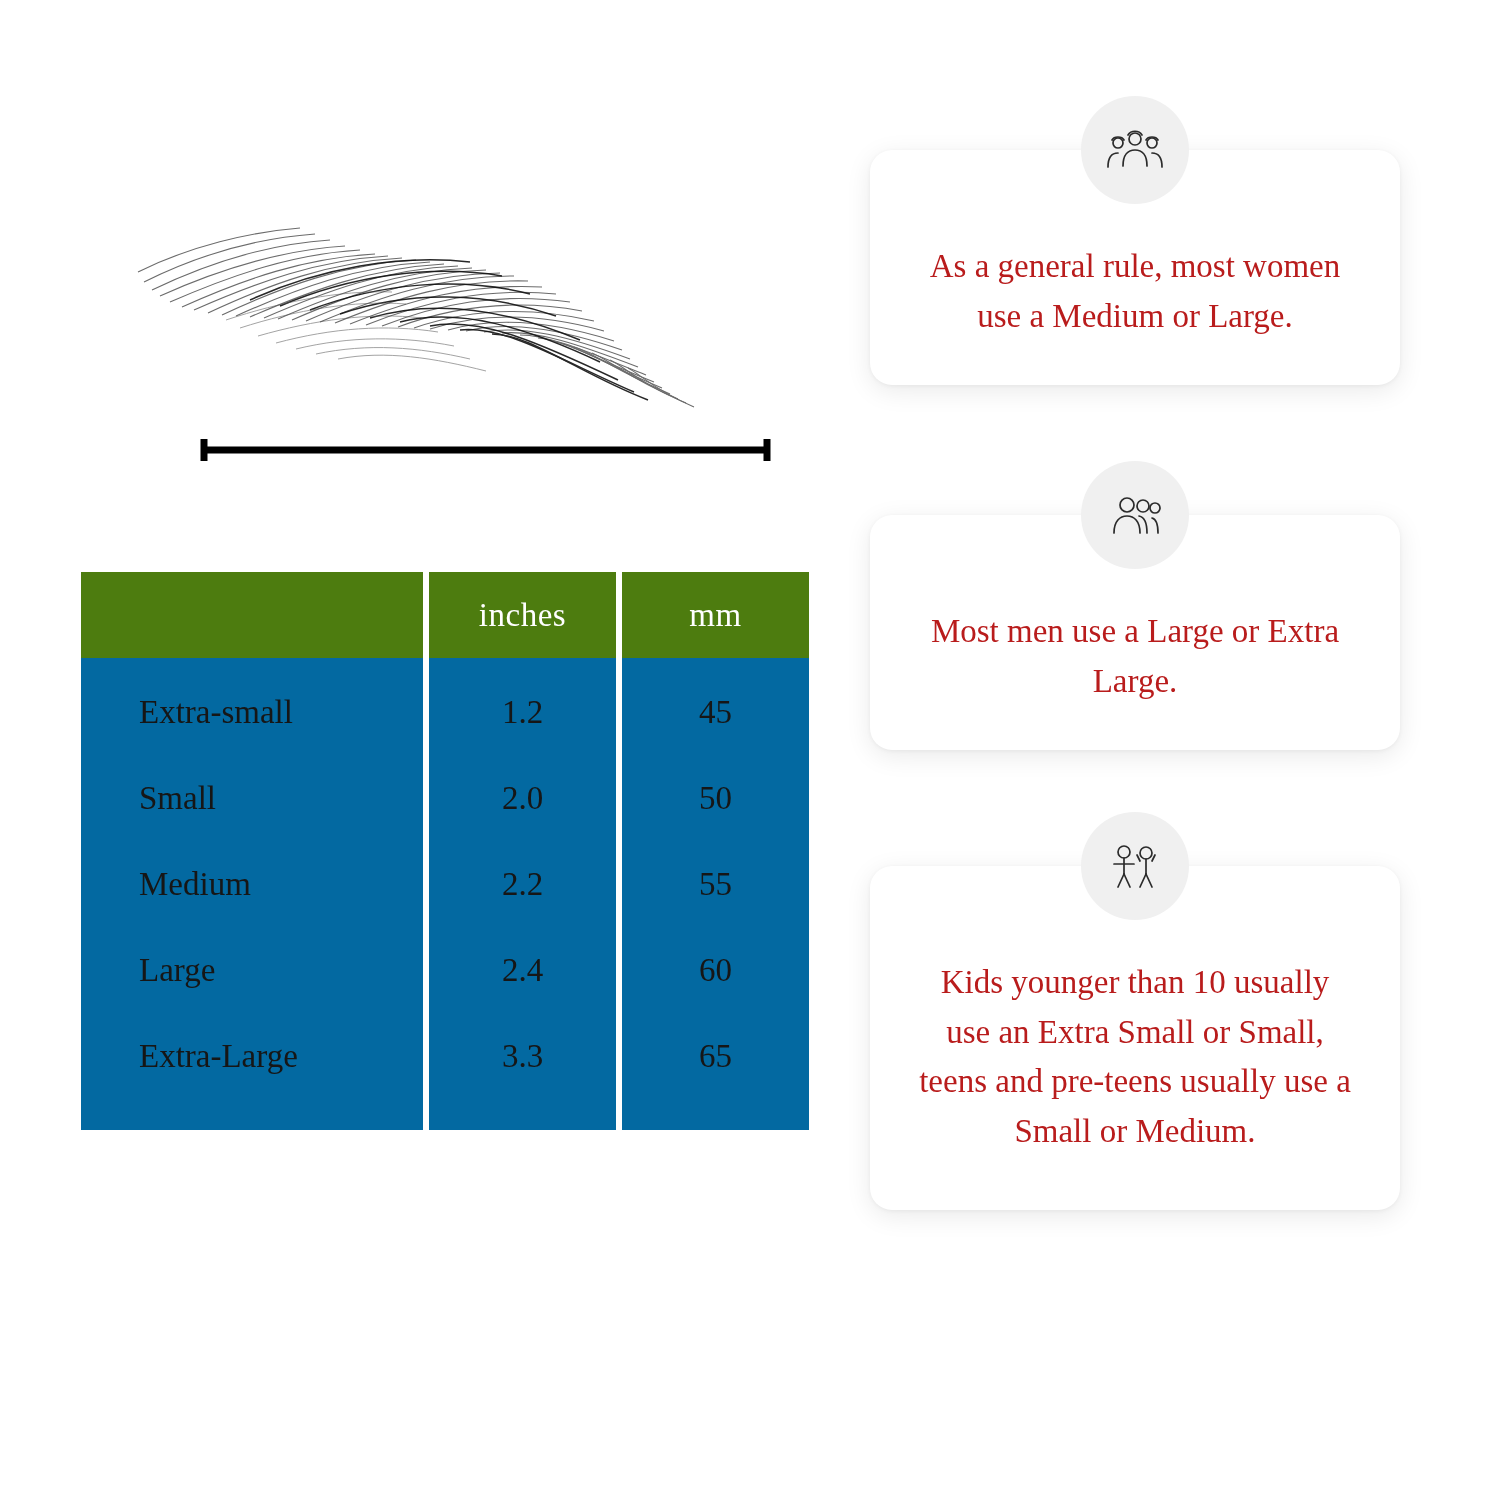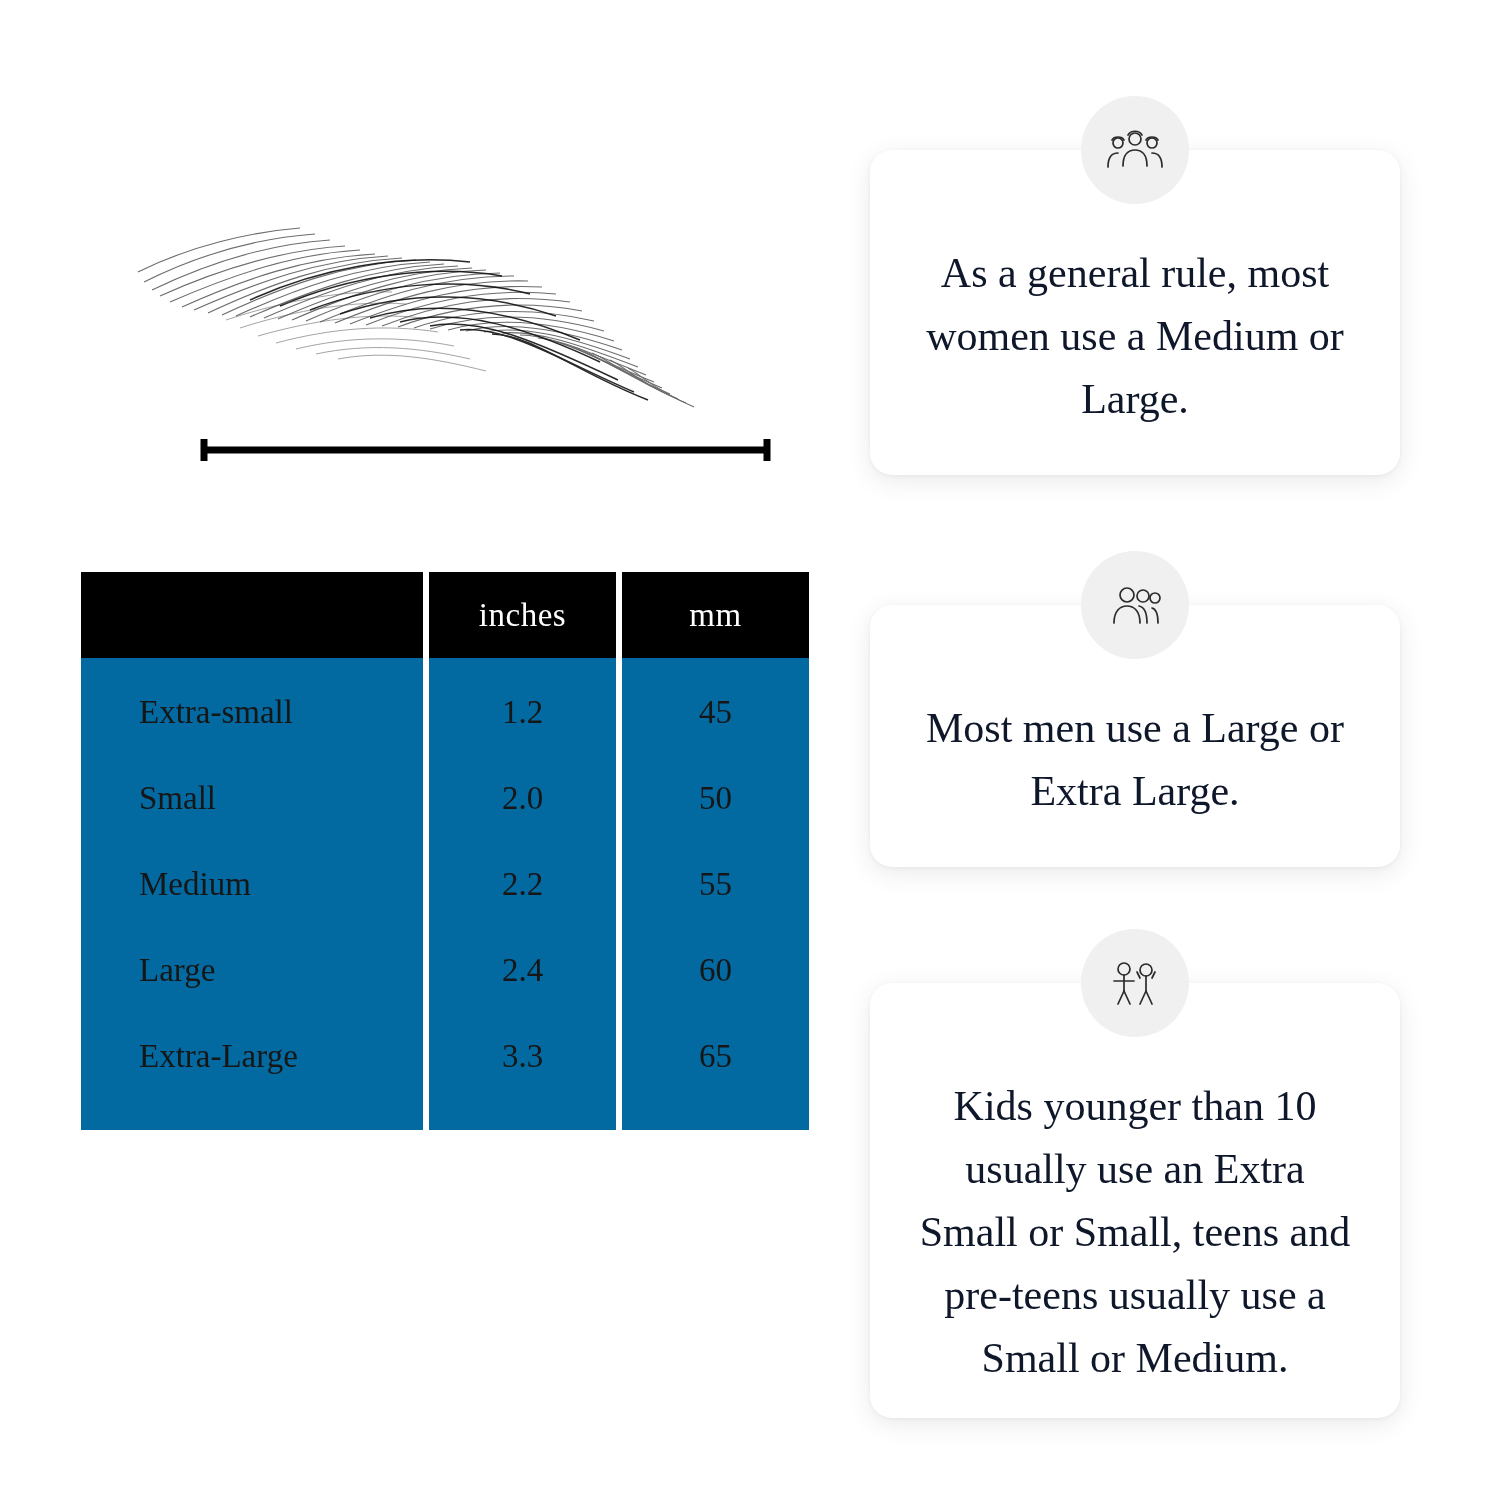--- a/index.html
+++ b/index.html
@@ -59,21 +59,21 @@
 
   
   .size-table {
     margin-top: 92px;
     border-collapse: separate;
     border-spacing: 6px 0;
     width: 720px;
     table-layout: fixed;
   }
   .size-table th {
-    background: #000000;
+    background: #4d7c0f;
     color: #ffffff;
     font-weight: normal;
     font-size: 33px;
     height: 84px;
     vertical-align: middle;
     letter-spacing: 0.5px;
   }
   .size-table th.blank-head {
     width: 340px;
   }
@@ -113,43 +113,43 @@
     background: #ffffff;
     border-radius: 22px;
     box-shadow: 0 6px 26px rgba(0,0,0,0.085), 0 1px 4px rgba(0,0,0,0.05);
     padding: 92px 46px 44px 46px;
     text-align: center;
     margin-bottom: 116px;
     box-sizing: border-box;
     width: 530px;
   }
   .info-card .card-text {
-    font-size: 42px;
+    font-size: 33px;
     line-height: 1.5;
-    color: #0f172a;
+    color: #b91c1c;
   }
   .icon-badge {
     position: absolute;
     top: -54px;
     left: 50%;
     transform: translateX(-50%);
     width: 108px;
     height: 108px;
     border-radius: 50%;
     background: #f0f0f0;
     display: flex;
     align-items: center;
     justify-content: center;
   }
   .icon-badge svg {
     display: block;
   }
   .card-1 { margin-bottom: 130px; }
   .card-2 { margin-bottom: 116px; }
-  .card-3 { padding-bottom: 28px; }
+  .card-3 { padding-bottom: 54px; }
 </style>
 </head>
 <body>
 
 <div class="page">
 
   <div class="left-col">
 
     <div class="brow-figure">
       <svg class="brow-svg" width="620" height="260" viewBox="0 0 620 260">

